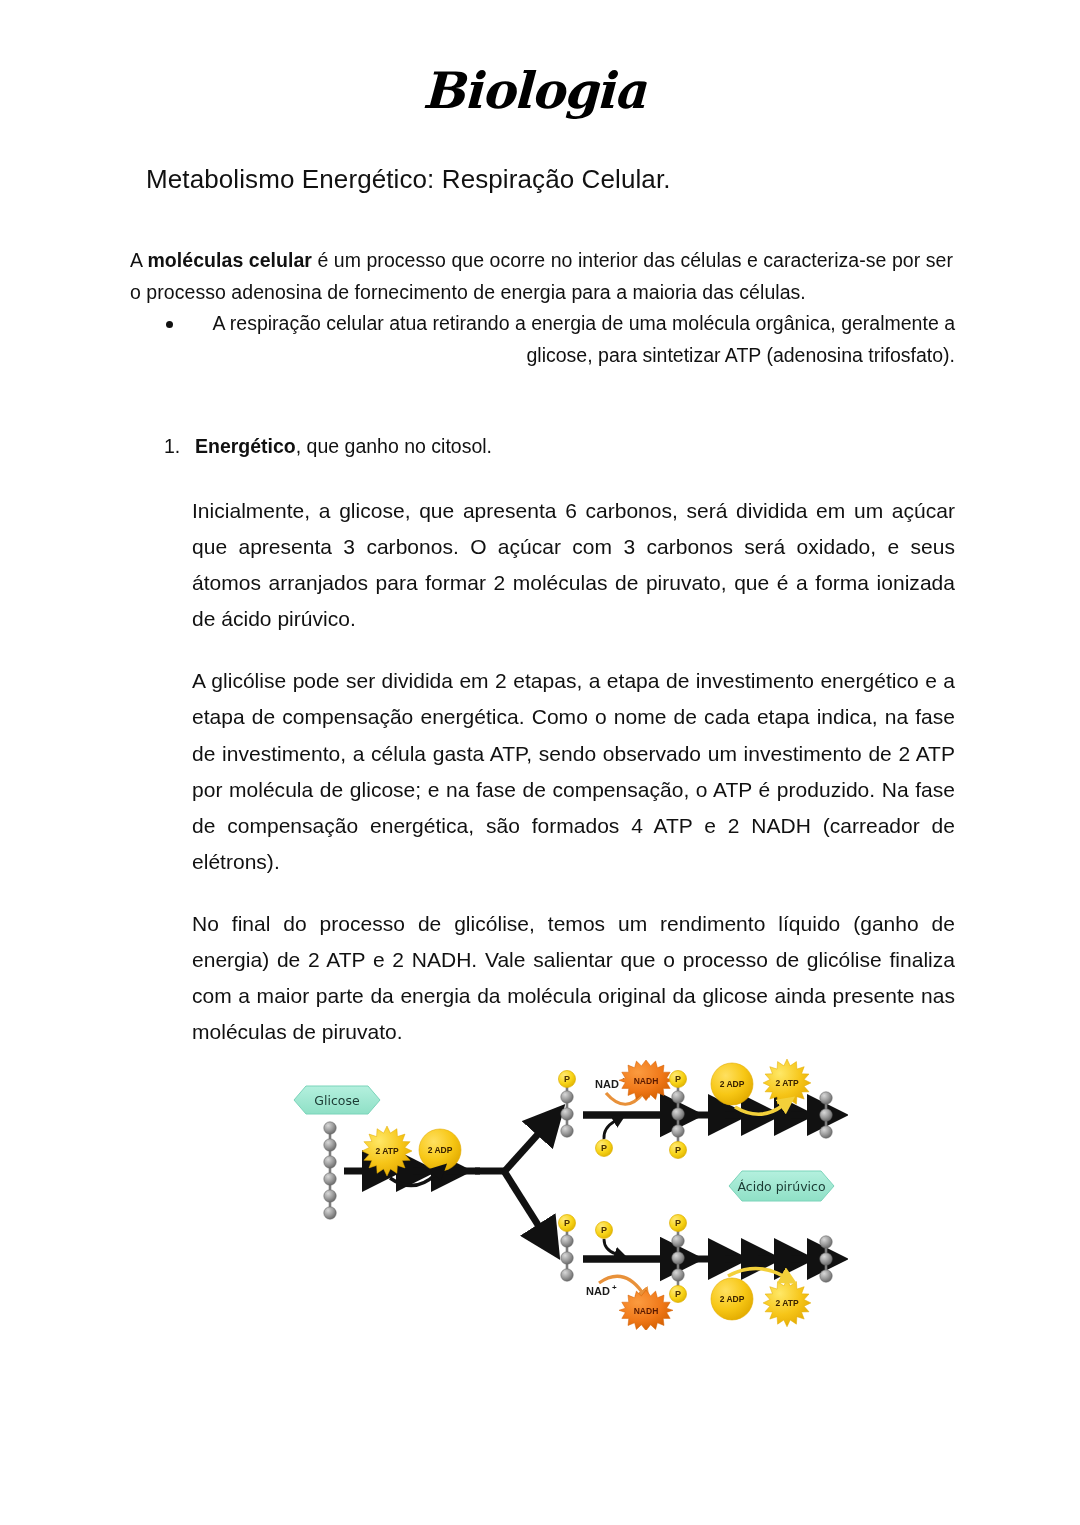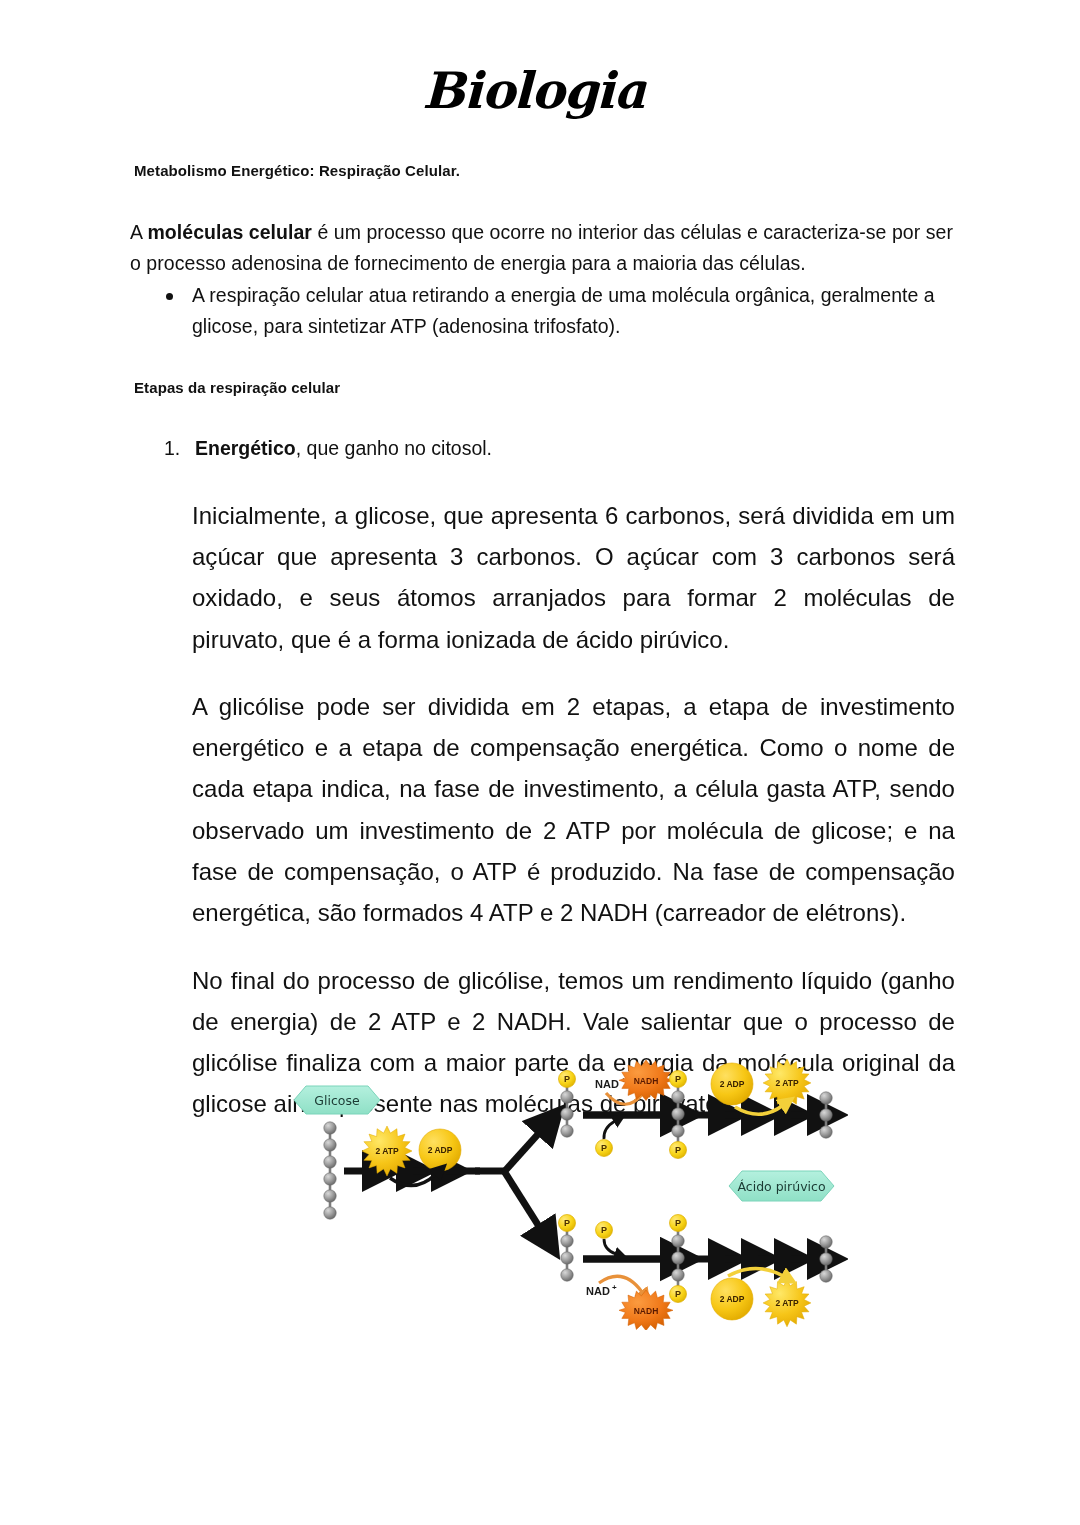--- a/index.html
+++ b/index.html
@@ -39,25 +39,25 @@
     transform: skewX(-4deg);
   }
 
   
   .content {
     padding: 0 125px 0 130px;
     margin-top: 44px;
   }
 
   .h-bold {
-    font-size: 15px;
-    font-weight: 700;
+    font-size: 26px;
+    font-weight: 400;
     line-height: 1.5;
     letter-spacing: 0.1px;
-    margin: 4px;
+    margin: 16px;
   }
 
   .para {
     font-size: 19.5px;
     line-height: 1.62;
     margin: 0;
     letter-spacing: 0.05px;
   }
   .gap-26 { height: 26px; }
   .gap-30 { height: 30px; }
@@ -68,20 +68,21 @@
   .bullet-list {
     margin: 0;
     padding: 0;
     list-style: none;
   }
   .bullet-item {
     position: relative;
     padding-left: 62px;
     font-size: 19.5px;
     line-height: 1.62;
+    text-align: right;
   }
   .bullet-item::before {
     content: "";
     position: absolute;
     left: 36px;
     top: 13px;
     width: 7px;
     height: 7px;
     border-radius: 50%;
     background: #111111;
@@ -103,21 +104,21 @@
     position: absolute;
     left: 34px;
     top: 0;
     font-size: 19.5px;
   }
 
   
   .just {
     text-align: justify;
     text-justify: inter-word;
-    font-size: 24px;
+    font-size: 21px;
     line-height: 1.72;
     margin: 0 0 0 62px;
     letter-spacing: 0.02px;
   }
 
   
   .diagram-wrap {
     position: absolute;
     left: 268px;
     top: 1040px;
@@ -170,21 +171,20 @@
     <div class="gap-30"></div>
 
     <p class="para"><span>A </span><b>moléculas celular</b><span> é um processo que ocorre no interior das células e caracteriza-se por ser o processo adenosina de fornecimento de energia para a maioria das células.</span></p>
 
     <ul class="bullet-list">
       <li class="bullet-item">A respiração celular atua retirando a energia de uma molécula orgânica, geralmente a glicose, para sintetizar ATP (adenosina trifosfato).</li>
     </ul>
 
     <div class="gap-30"></div>
 
-    <p class="h-bold">Etapas da respiração celular</p>
 
     <div class="gap-30"></div>
 
     <ol class="num-list">
       <li class="num-item">
         <span class="num-marker">1.</span><b>Energético</b><span>, que ganho no citosol.</span>
       </li>
     </ol>
 
     <div class="gap-30"></div>

